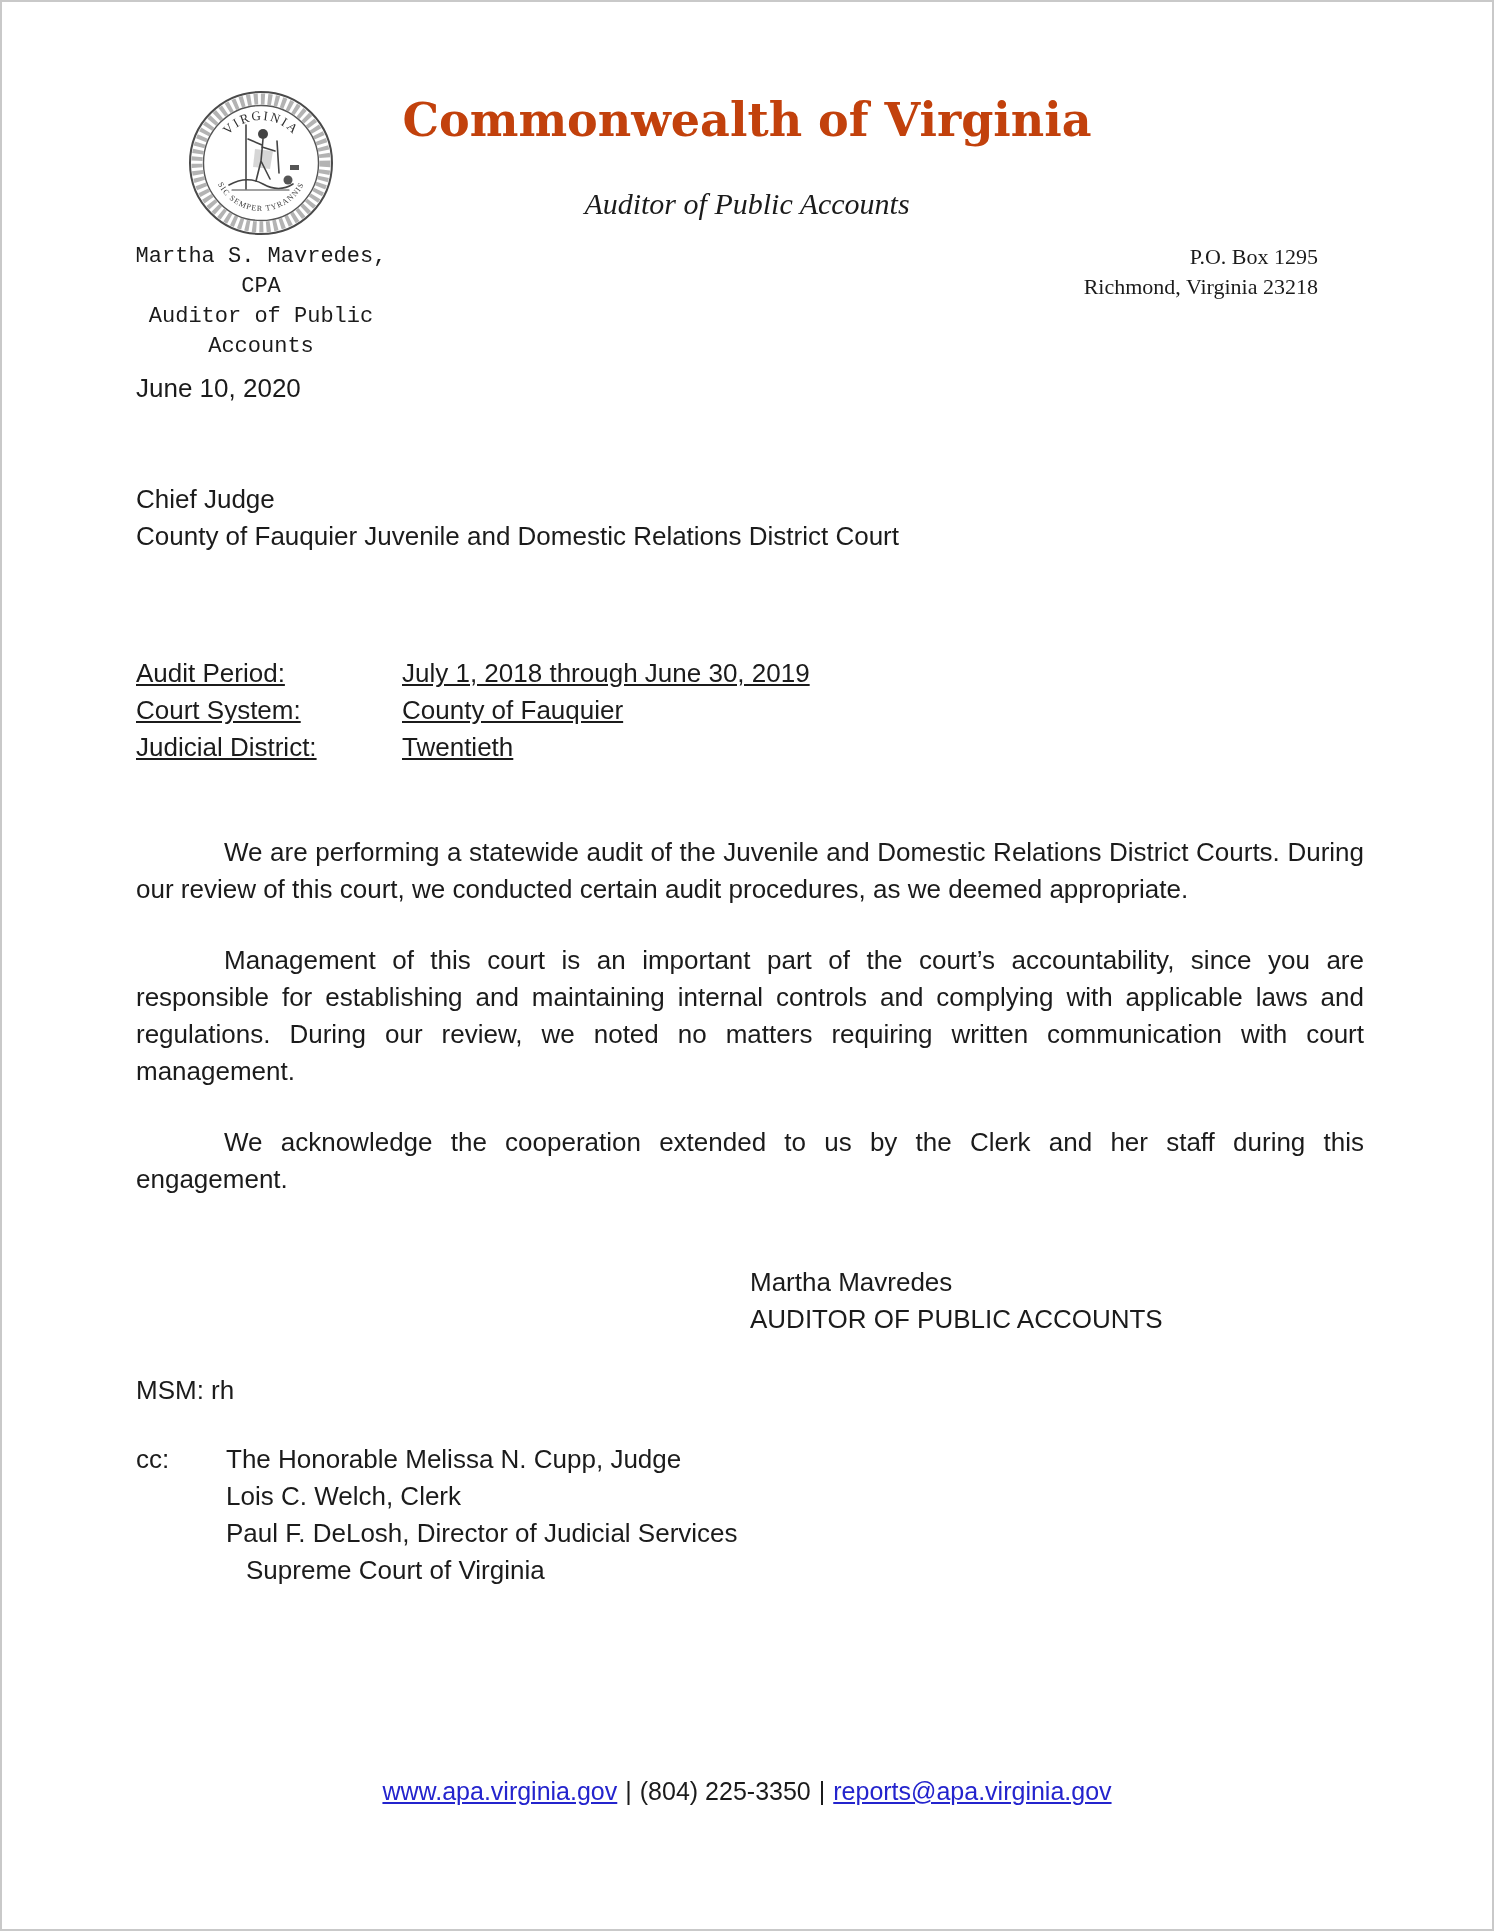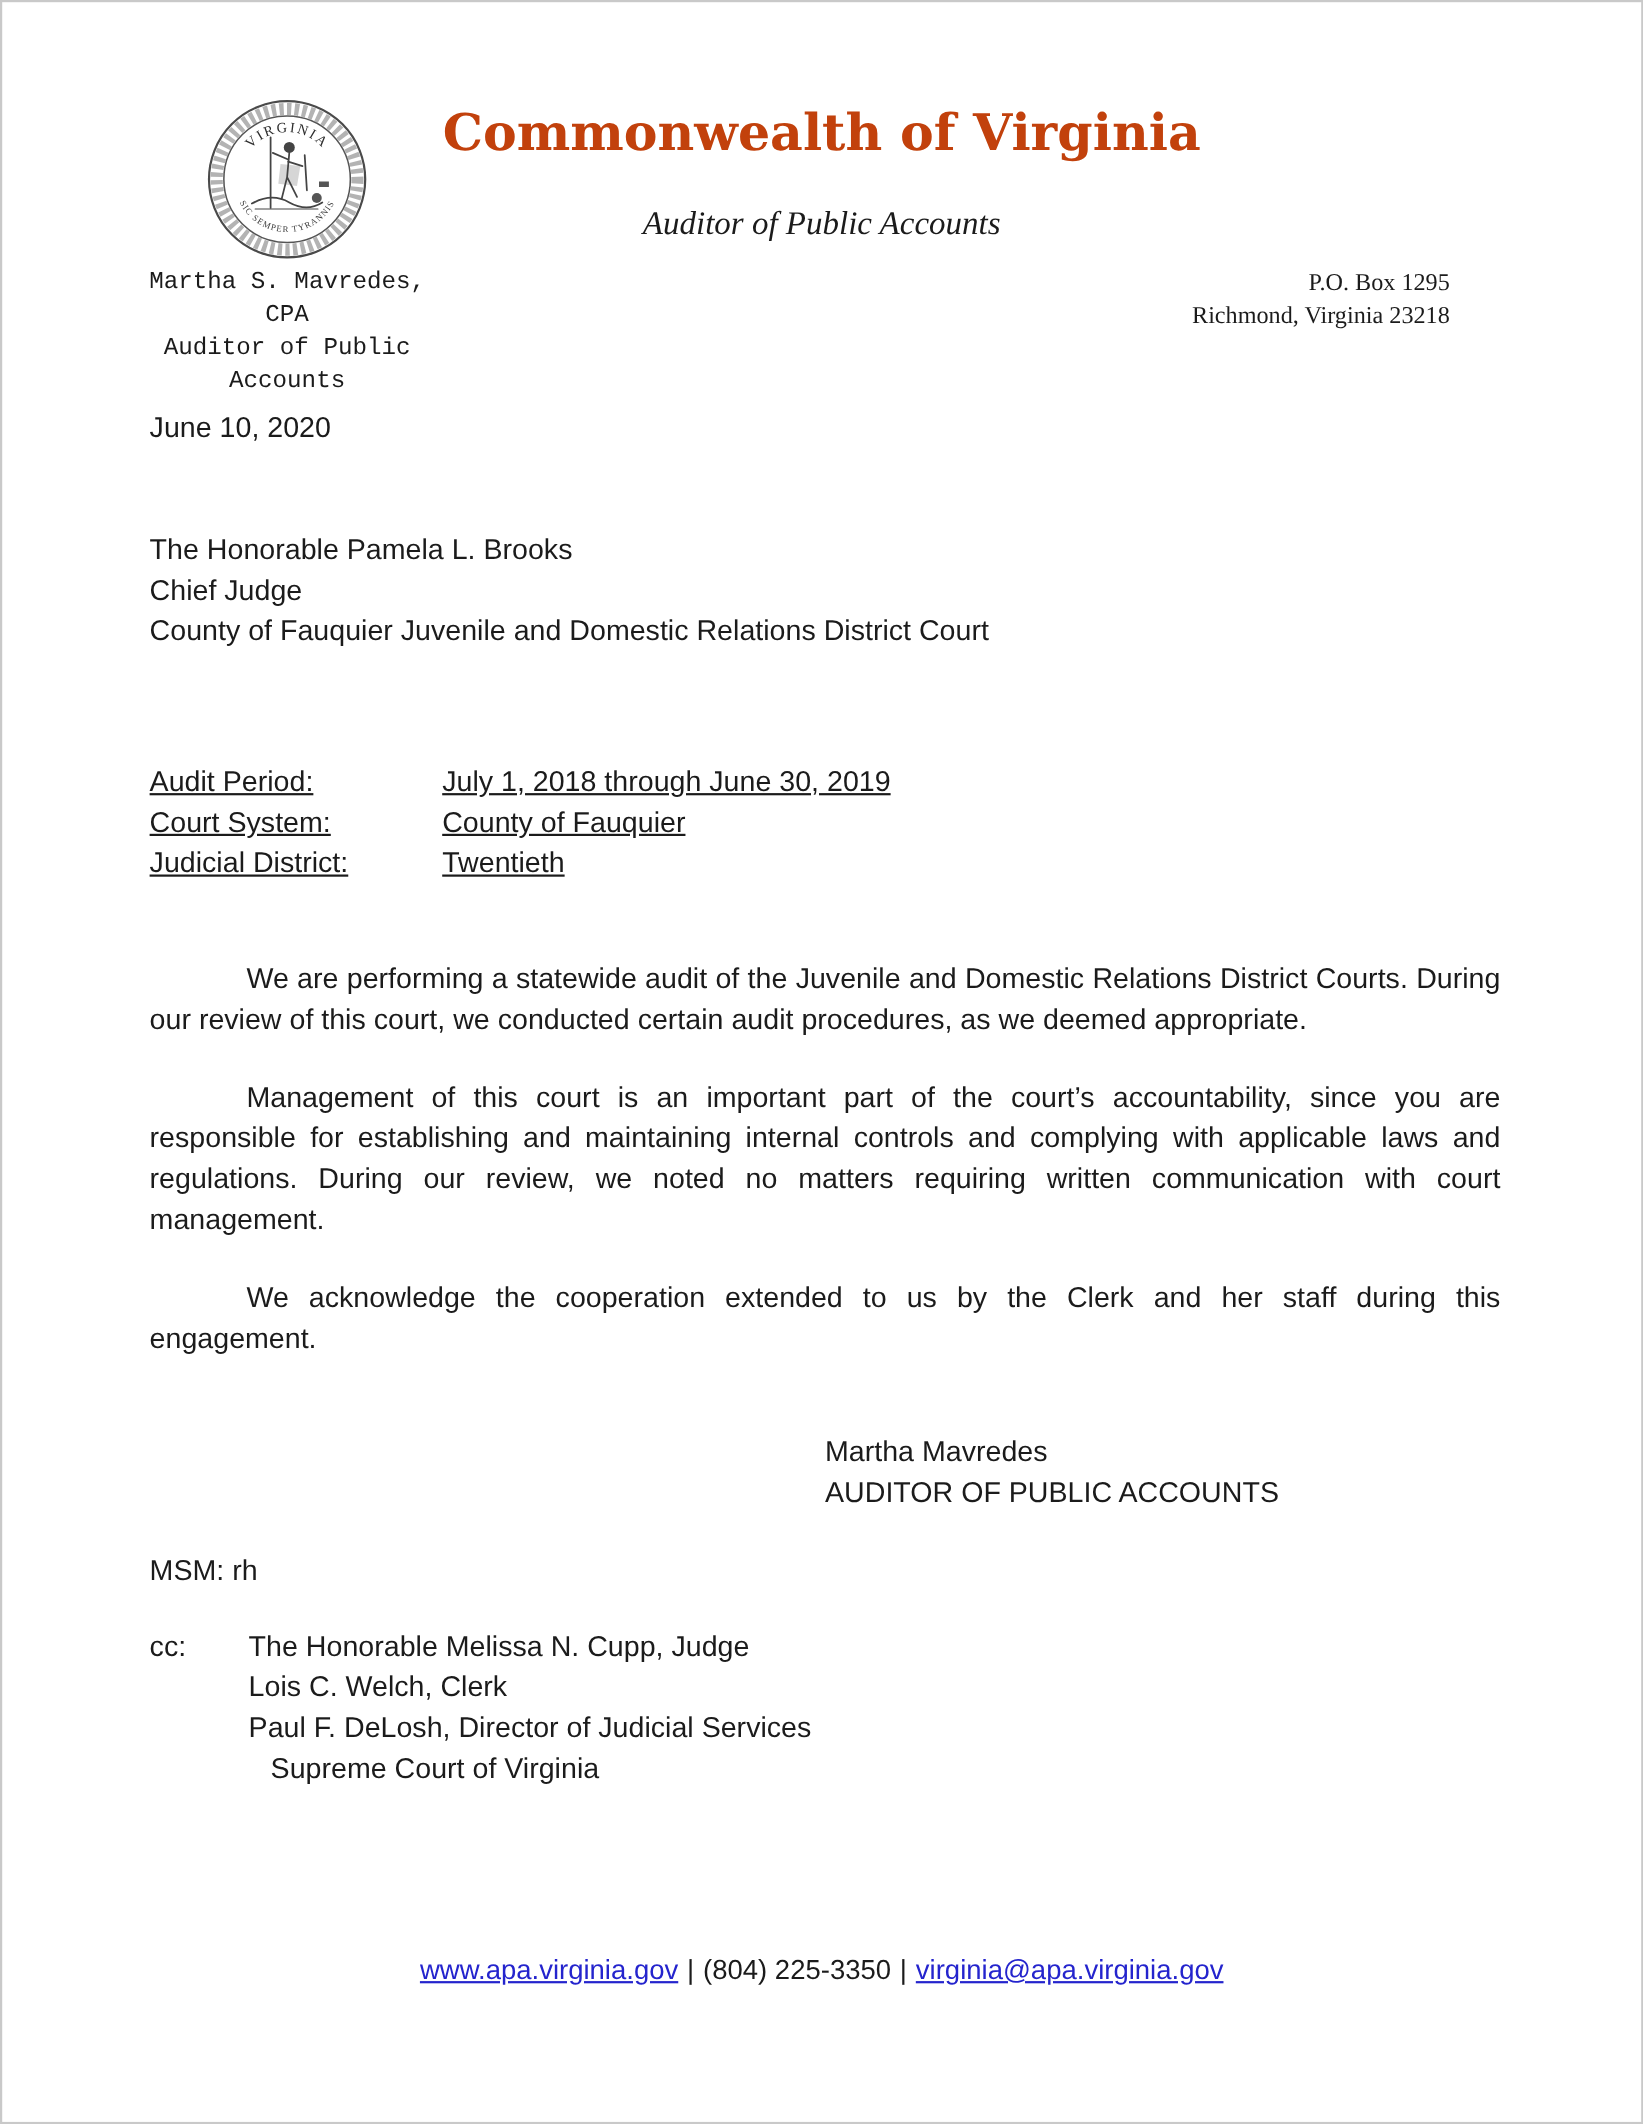--- a/index.html
+++ b/index.html
@@ -109,21 +109,20 @@
   <div class="address-block">
     <div>P.O. Box 1295</div>
     <div>Richmond, Virginia 23218</div>
   </div>
 
   <div class="body-block">
 
     <div class="date-line">June 10, 2020</div>
 
     <div class="recipient-block">
-      <div>The Honorable Pamela L. Brooks</div>
       <div>Chief Judge</div>
       <div>County of Fauquier Juvenile and Domestic Relations District Court</div>
     </div>
 
     <div class="details-table">
       <div>Audit Period:</div>
       <div>July 1, 2018 through June 30, 2019</div>
       <div>Court System:</div>
       <div>County of Fauquier</div>
       <div>Judicial District:</div>
@@ -147,16 +146,16 @@
         <div>The Honorable Melissa N. Cupp, Judge</div>
         <div>Lois C. Welch, Clerk</div>
         <div>Paul F. DeLosh, Director of Judicial Services</div>
         <div class="cc-indent">Supreme Court of Virginia</div>
       </div>
     </div>
 
   </div>
 
   <div class="page-footer">
-    <a>www.apa.virginia.gov</a><span class="footer-sep">|</span><span class="footer-phone">(804) 225-3350</span><span class="footer-sep">|</span><a>virginia@apa.virginia.gov</a>
+    <a>www.apa.virginia.gov</a><span class="footer-sep">|</span><span class="footer-phone">(804) 225-3350</span><span class="footer-sep">|</span><a>reports@apa.virginia.gov</a>
   </div>
 
 </div>
 
 </body></html>

